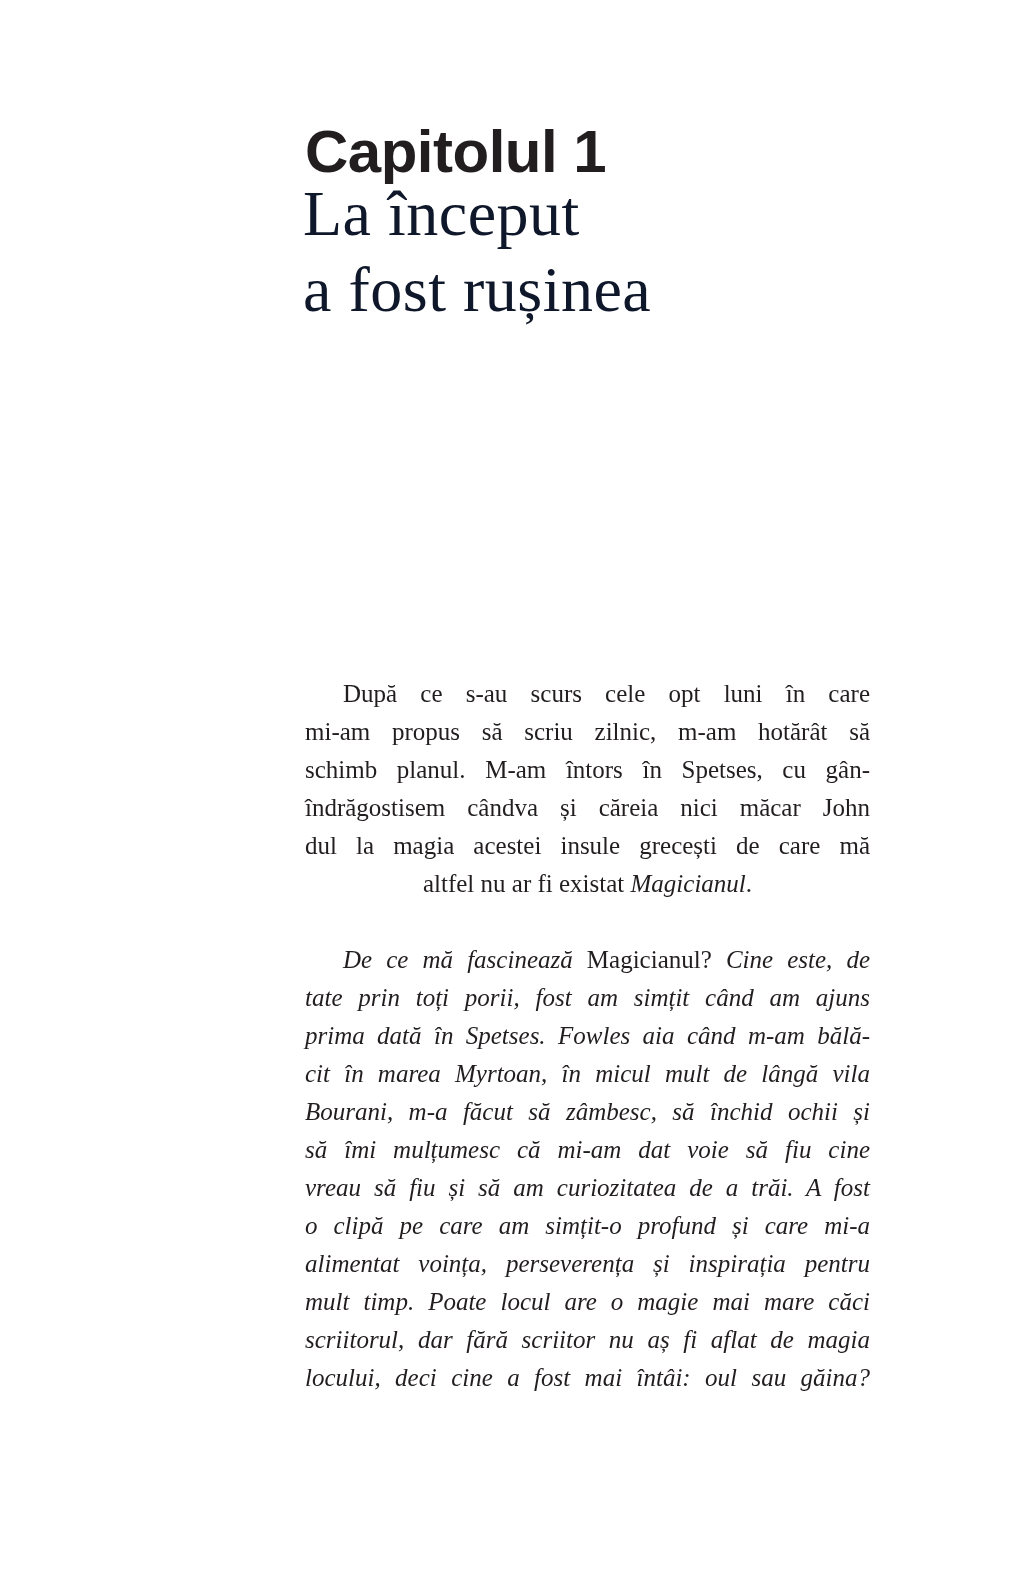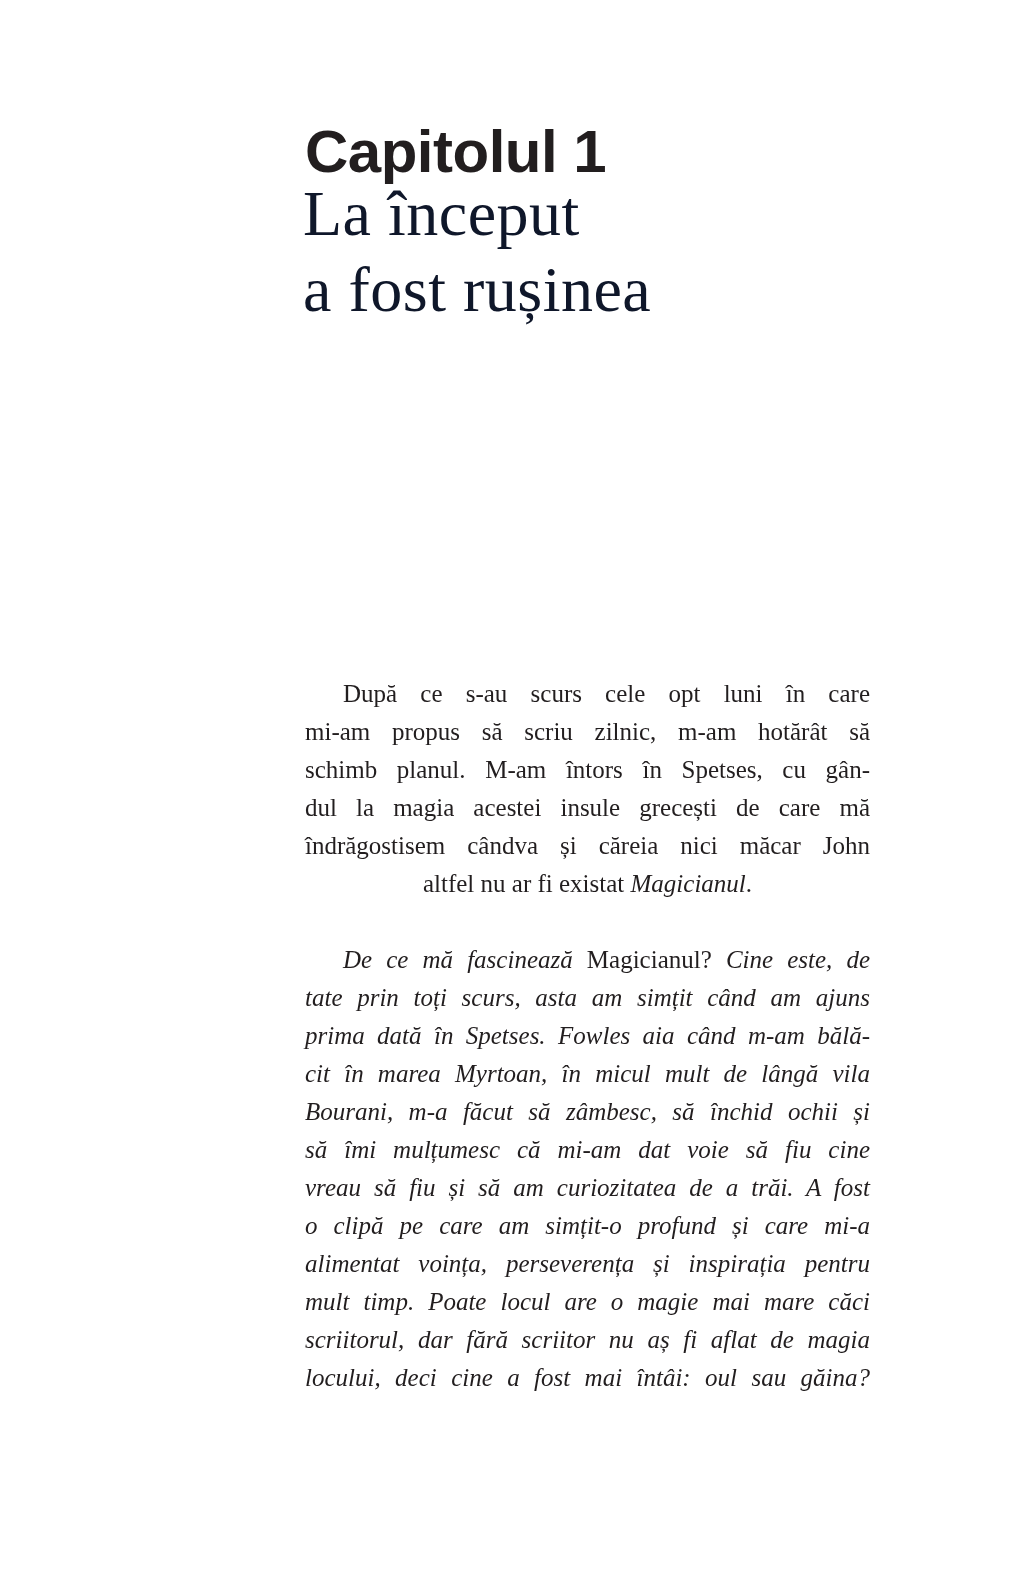--- a/index.html
+++ b/index.html
@@ -60,27 +60,27 @@
   <div class="kicker">Capitolul 1</div>
   <h1 class="title">
     <span class="title-line">La început</span>
     <span class="title-line">a fost rușinea</span>
   </h1>
   <div class="body-text">
       <div class="para para-roman">
         <div class="line j indent"><span class="seg">După ce s-au scurs cele opt luni în care</span></div>
         <div class="line j"><span class="seg">mi-am propus să scriu zilnic, m-am hotărât să</span></div>
         <div class="line j"><span class="seg">schimb planul. M-am întors în Spetses, cu gân-</span></div>
+        <div class="line j"><span class="seg">îndrăgostisem cândva și căreia nici măcar John</span></div>
         <div class="line j"><span class="seg">dul la magia acestei insule grecești de care mă</span></div>
-        <div class="line j"><span class="seg">îndrăgostisem cândva și căreia nici măcar John</span></div>
         <div class="line"><span class="seg">altfel nu ar fi existat </span><span class="seg seg-em">Magicianul</span><span class="seg">.</span></div>
       </div>
       <div class="para para-italic">
         <div class="line j indent"><span class="seg">De ce mă fascinează </span><span class="seg seg-em">Magicianul?</span><span class="seg"> Cine este, de</span></div>
-        <div class="line j"><span class="seg">tate prin toți scurs, asta am simțit când am ajuns</span></div>
+        <div class="line j"><span class="seg">tate prin toți porii, fost am simțit când am ajuns</span></div>
         <div class="line j"><span class="seg">prima dată în Spetses. Fowles aia când m-am bălă-</span></div>
         <div class="line j"><span class="seg">cit în marea Myrtoan, în micul mult de lângă vila</span></div>
         <div class="line j"><span class="seg">Bourani, m-a făcut să zâmbesc, să închid ochii și</span></div>
         <div class="line j"><span class="seg">să îmi mulțumesc că mi-am dat voie să fiu cine</span></div>
         <div class="line j"><span class="seg">vreau să fiu și să am curiozitatea de a trăi. A fost</span></div>
         <div class="line j"><span class="seg">o clipă pe care am simțit-o profund și care mi-a</span></div>
         <div class="line j"><span class="seg">alimentat voința, perseverența și inspirația pentru</span></div>
         <div class="line j"><span class="seg">mult timp. Poate locul are o magie mai mare căci</span></div>
         <div class="line j"><span class="seg">scriitorul, dar fără scriitor nu aș fi aflat de magia</span></div>
         <div class="line j"><span class="seg">locului, deci cine a fost mai întâi: oul sau găina?</span></div>

